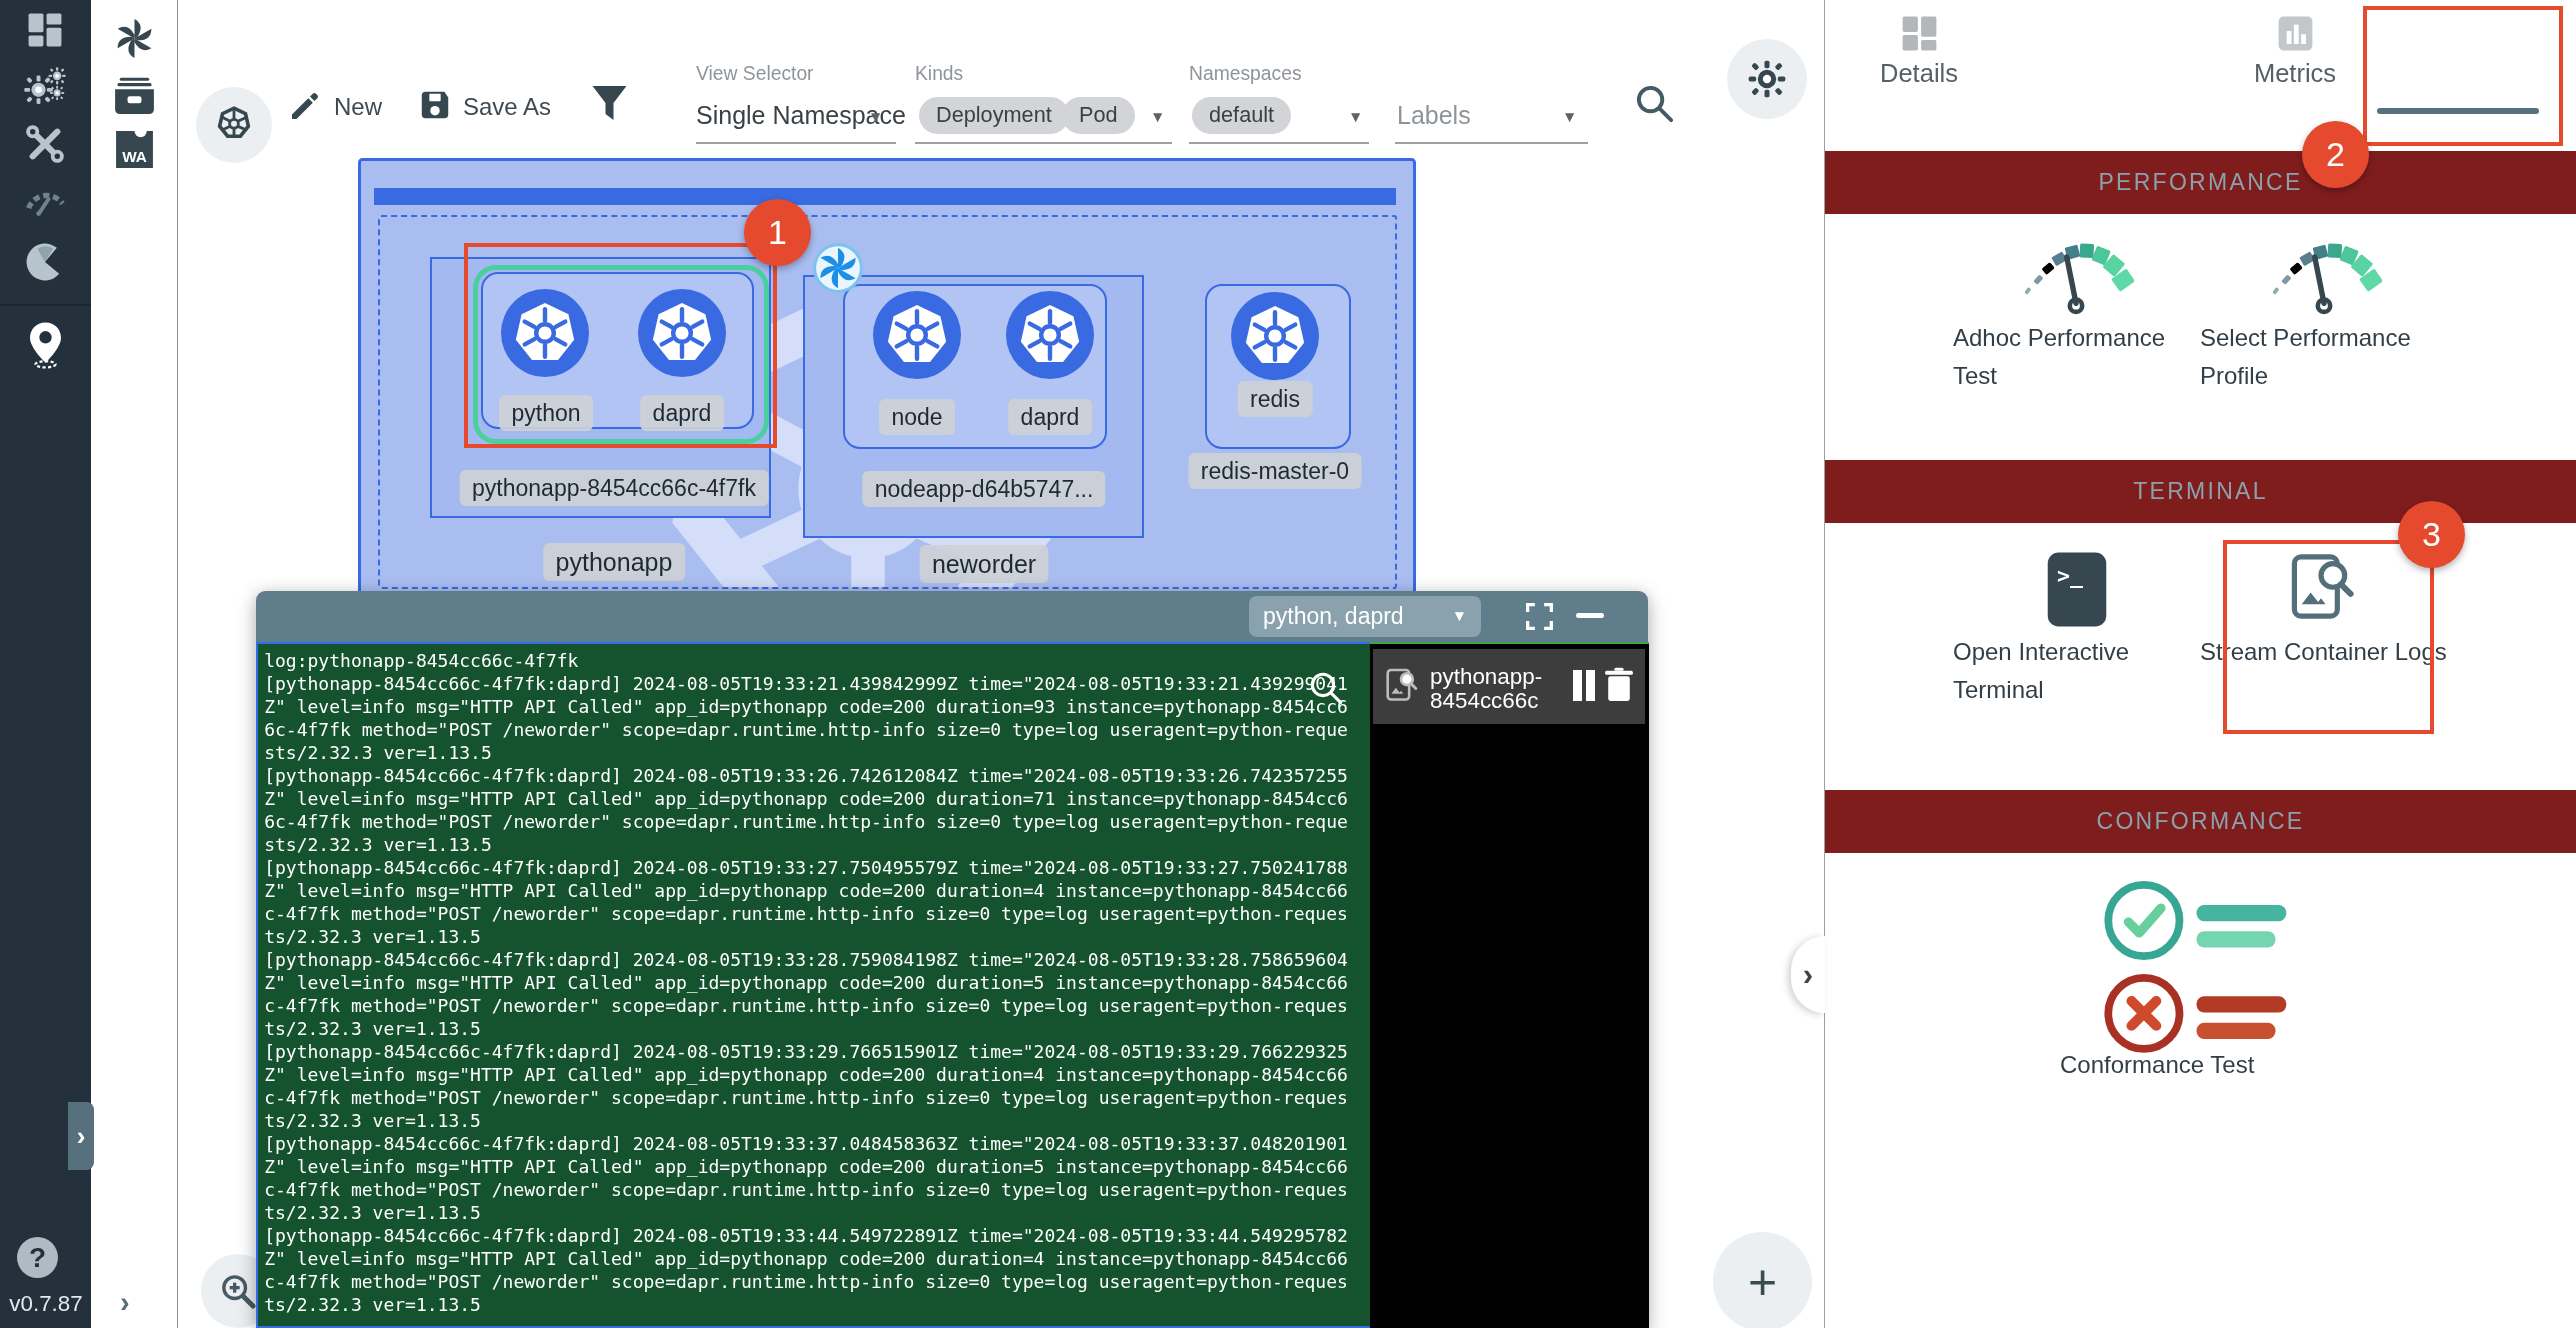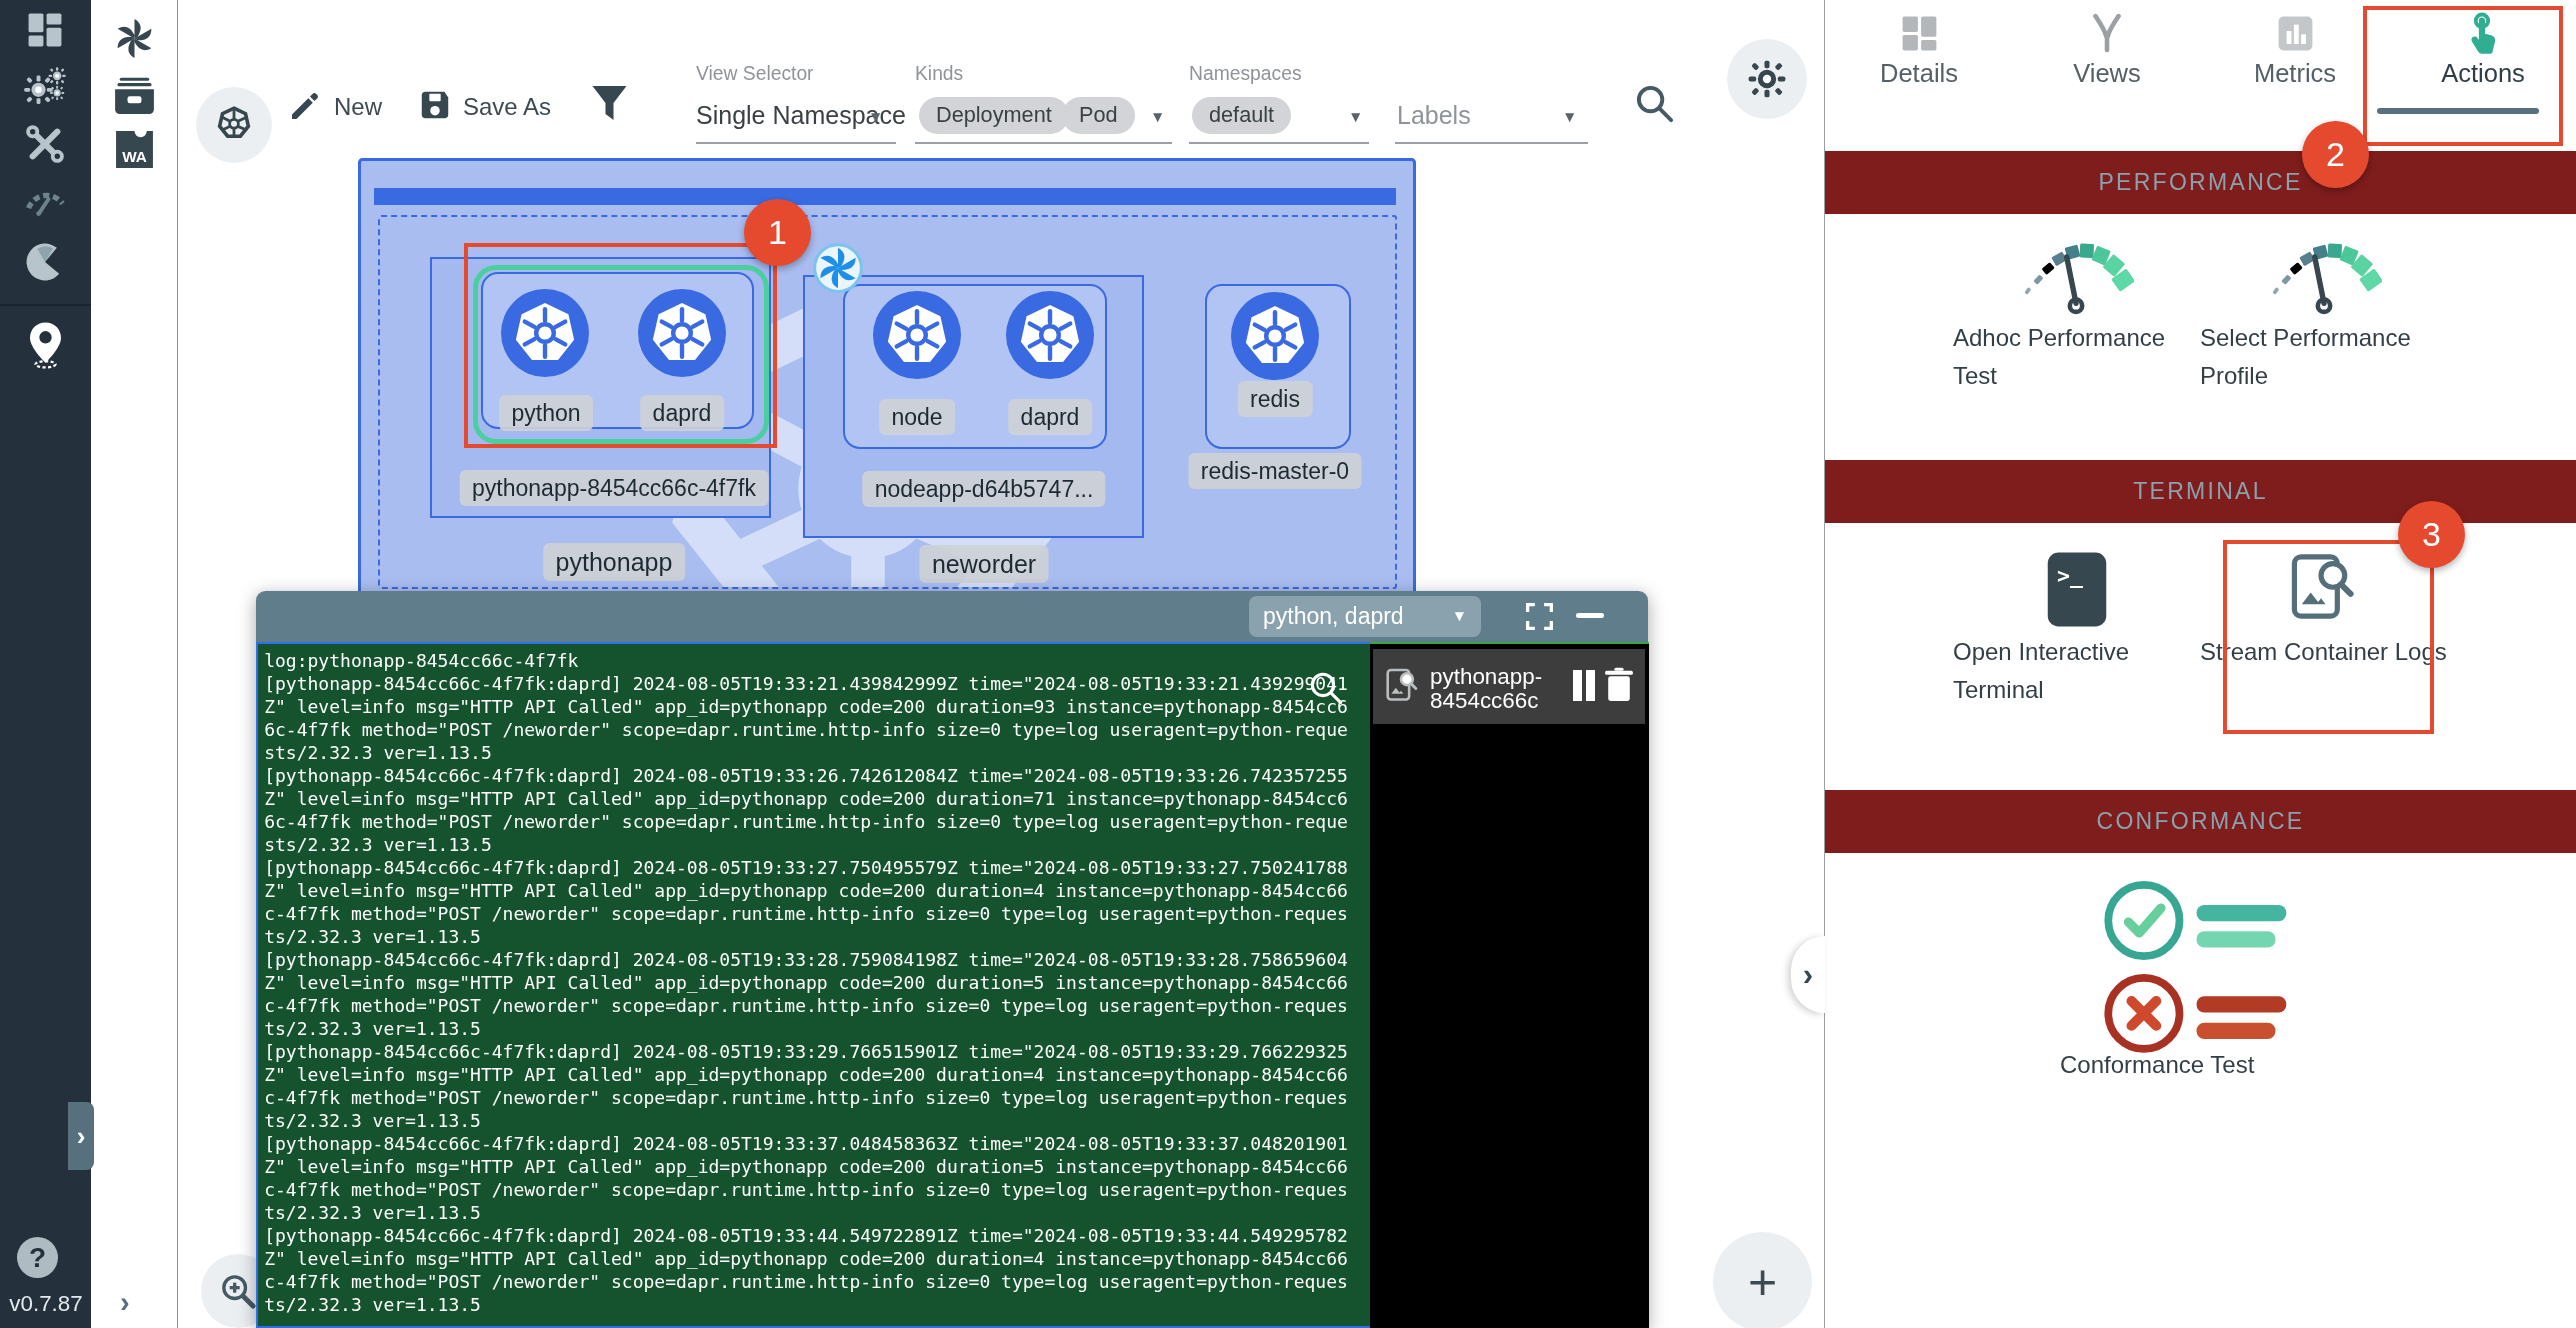--- a/index.html
+++ b/index.html
@@ -414,49 +414,30 @@
     <div class="ric">
       <svg width="37" height="37" viewBox="0 0 46 46" fill="#b3b7ba">
         <rect x="2" y="2" width="19" height="19" rx="2"></rect>
           <rect x="25" y="2" width="19" height="25" rx="2"></rect>
         <rect x="2" y="25" width="19" height="19" rx="2"></rect>
           <rect x="25" y="31" width="19" height="13" rx="2"></rect>
       </svg>
     </div>
     <div class="rlabel">Details</div>
   </div>
-  <div class="rtab" style="left:188px">
-    <div class="ric">
-      <svg width="36" height="40" viewBox="0 0 46 52" fill="none" stroke="#9aa0a4" stroke-width="6" stroke-linecap="round">
-        <path d="M8 4 C 16 16 20 22 22 30"></path>
-          <path d="M38 4 C 30 16 26 22 24 30"></path>
-          <line x1="23" y1="28" x2="23" y2="48"></line>
-      </svg>
-    </div>
-    <div class="rlabel">Views</div>
-  </div>
   <div class="rtab" style="left:376px">
     <div class="ric">
       <svg width="37" height="37" viewBox="0 0 46 46">
         <rect x="2" y="2" width="42" height="42" rx="6" fill="#c4c7c9"></rect>
         <rect x="12" y="20" width="6" height="16" fill="#fff"></rect>
           <rect x="21" y="12" width="6" height="24" fill="#fff"></rect>
           <rect x="30" y="24" width="6" height="12" fill="#fff"></rect>
       </svg>
     </div>
     <div class="rlabel">Metrics</div>
-  </div>
-  <div class="rtab active" style="left:564px">
-    <div class="ric">
-      <svg width="37" height="42" viewBox="0 0 48 54">
-        <circle cx="22" cy="11" r="8" fill="none" stroke="#2fae91" stroke-width="5"></circle>
-        <path d="M18 11 a4 4 0 0 1 8 0 V28 l8 2 q6 2 5 8 l-3 12 a4 4 0 0 1 -4 4 H22 a6 6 0 0 1 -5 -3 l-8 -13 q-2 -4 2 -6 q3 -1 5 1 l2 3 z" fill="#2fae91"></path>
-      </svg>
-    </div>
-    <div class="rlabel">Actions</div>
   </div>
   <div id="actions-underline" class="abs"></div>
 
   <div class="abs band" style="top:151px">PERFORMANCE</div>
   <div class="abs" style="left:193px;top:232px">
     <svg width="116" height="87" viewBox="0 0 150 112">
         <use href="#sym-gauge" width="150" height="112"></use>
       </svg>
   </div>
   <div class="ritem-label" style="left:128px;top:319px">Adhoc Performance Test</div>

